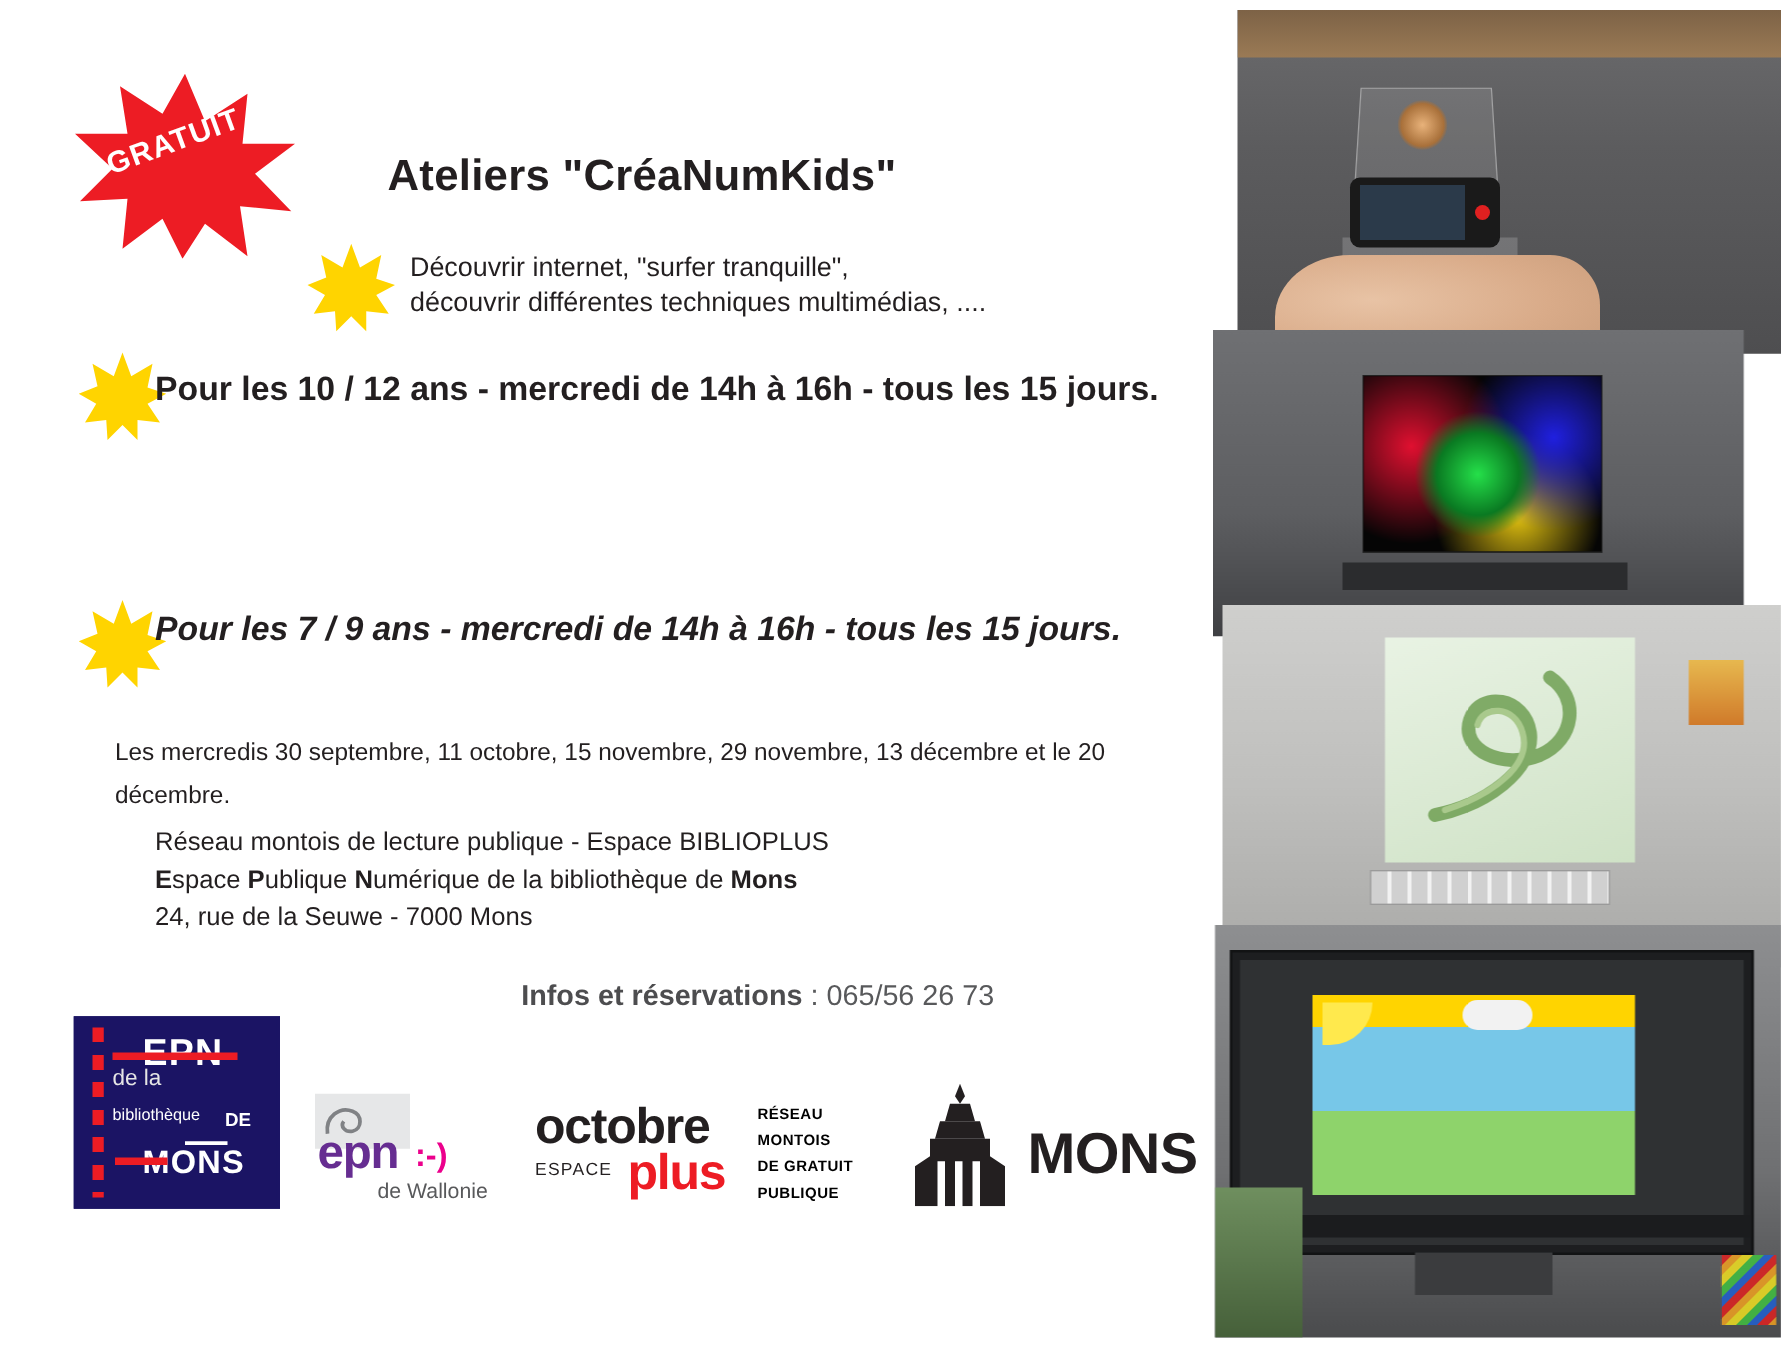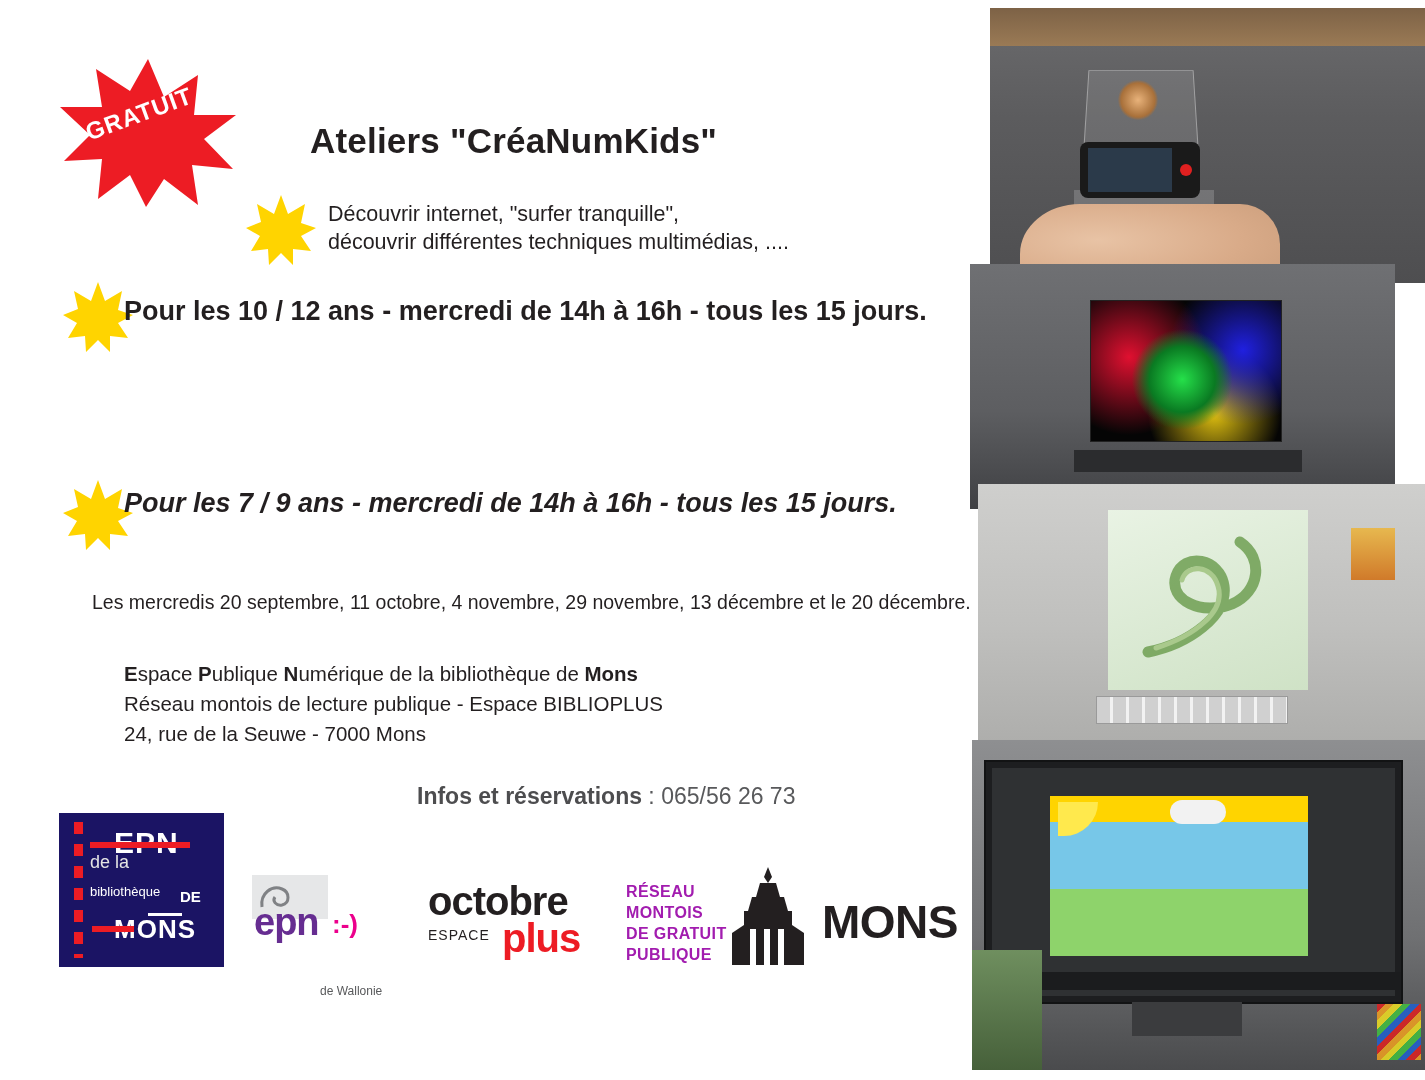--- a/index.html
+++ b/index.html
@@ -280,25 +280,24 @@
   .logo-epn-wallonie .smiley {
     position: absolute;
     left: 80px;
     top: 34px;
     font-size: 26px;
     font-weight: bold;
     color: #ec008c;
   }
   .logo-epn-wallonie .wallonie {
     position: absolute;
-    left: 68px;
+    left: 50px;
     top: 68px;
-    font-size: 12px;
+    font-size: 17px;
     color: #58595b;
-    margin-top: 41px;
   }
 
   
   .logo-biblioplus {
     position: absolute;
     left: 428px;
     top: 74px;
     width: 160px;
     height: 84px;
   }
@@ -322,26 +321,26 @@
     left: 74px; top: 37px;
     font-size: 40px;
     font-weight: bold;
     color: #ed1c24;
     letter-spacing: -1px;
   }
 
   
   .logo-reseau {
     position: absolute;
-    left: 626px;
+    left: 606px;
     top: 76px;
-    font-size: 16px;
+    font-size: 12px;
     font-weight: bold;
     line-height: 21px;
-    color: #a21caf;
+    color: #000000;
     letter-spacing: 0.4px;
   }
 
   
   .logo-mons {
     position: absolute;
     left: 722px;
     top: 62px;
     width: 215px;
     height: 100px;
@@ -543,25 +542,25 @@
     </svg>
   </div>
   <div class="heading-a">Pour les 10 / 12 ans - mercredi de 14h à 16h - tous les 15 jours.</div>
 
   <div class="star-b">
     <svg viewBox="0 0 72 72" xmlns="http://www.w3.org/2000/svg">
       <polygon points="36,1 43,20 60,10 56,29 71,34 56,42 66,57 48,55 48,71 36,59 24,71 23,55 6,57 15,42 1,34 16,28 12,10 29,20" fill="#ffd400"></polygon>
     </svg>
   </div>
   <div class="heading-b">Pour les 7 / 9 ans - mercredi de 14h à 16h - tous les 15 jours.</div>
-  <div class="dates-b">Les mercredis 20 septembre, 11 octobre, 4 novembre,  29 novembre, 13 décembre et le 20 décembre.</div>
+  <div class="dates-b">Les mercredis 30 septembre, 11 octobre, 15 novembre,  29 novembre, 13 décembre et le 20 décembre.</div>
 
   <div class="address-block">
+    <div>Réseau montois de lecture publique - Espace BIBLIOPLUS</div>
     <div><b>E</b><span>space </span><b>P</b><span>ublique </span><b>N</b><span>umérique de la bibliothèque de </span><b>Mons</b></div>
-    <div>Réseau montois de lecture publique - Espace BIBLIOPLUS</div>
     <div>24, rue de la Seuwe - 7000 Mons</div>
   </div>
 
   <div class="infos">
     <span class="bold">Infos et réservations</span><span> : 065/56 26 73</span>
   </div>
 
   <div class="logos">
 
     <div class="logo-epn-mons">

